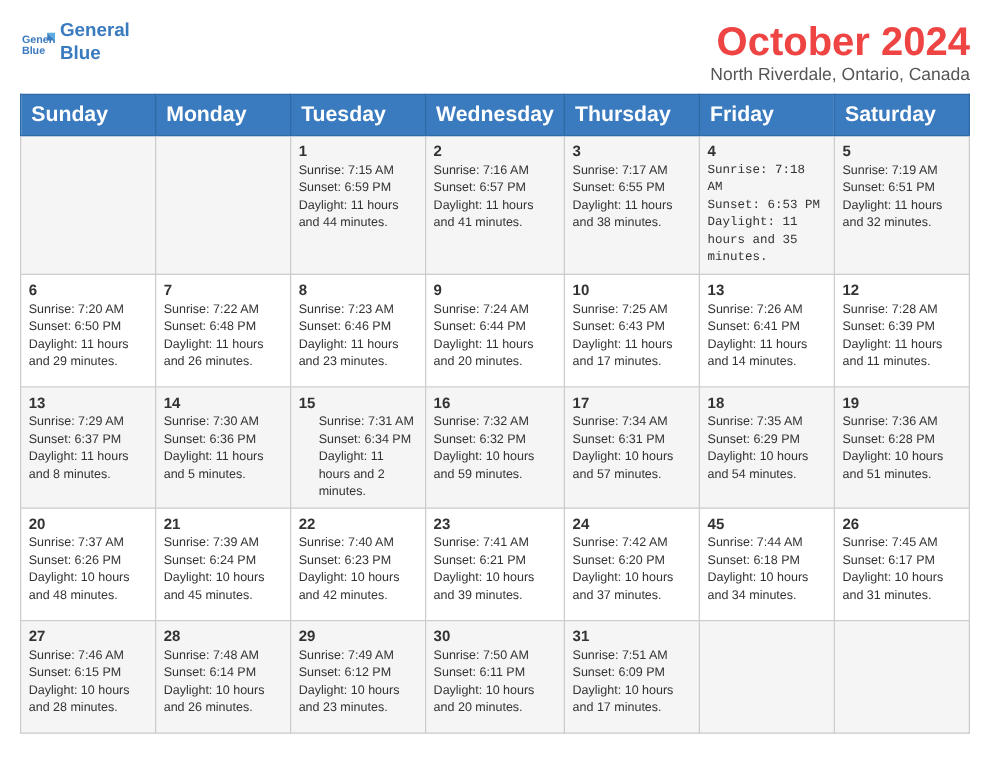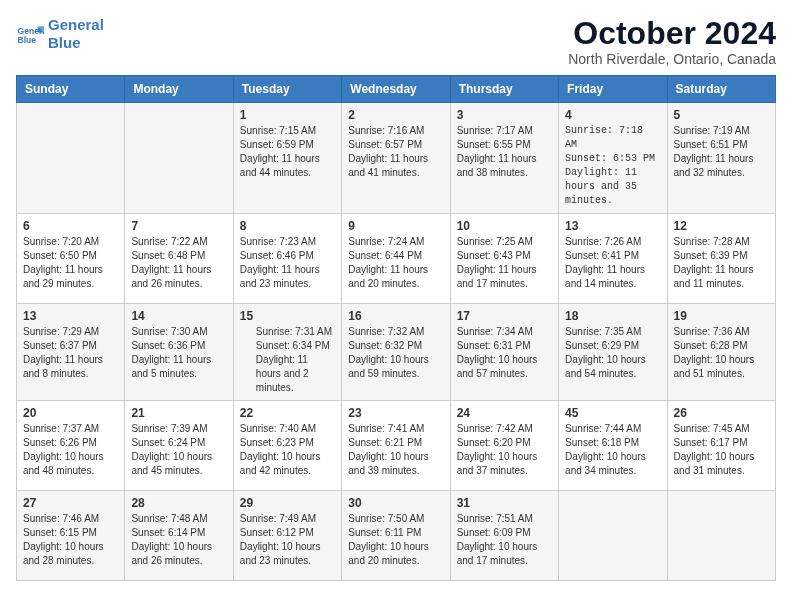--- a/index.html
+++ b/index.html
@@ -33,36 +33,36 @@
     .logo-icon {
       width: 28px;
       height: 28px;
     }
     .title-block {
       text-align: right;
     }
     .month-title {
       font-size: 32px;
       font-weight: bold;
-      color: #0f172a;
+      color: #ef4444;
       line-height: 1.1;
     }
     .location {
       font-size: 14px;
       color: #555;
     }
     .calendar {
       width: 100%;
       border-collapse: collapse;
       border: 1px solid #ccc;
     }
     .calendar th {
       background-color: #3a7abf;
       color: #fff;
-      font-size: 12px;
+      font-size: 17px;
       font-weight: bold;
       padding: 6px 8px;
       text-align: left;
       border: 1px solid #2e6aa5;
     }
     .calendar td {
       width: 108px;
       vertical-align: top;
       padding: 5px 6px;
       border: 1px solid #ccc;

